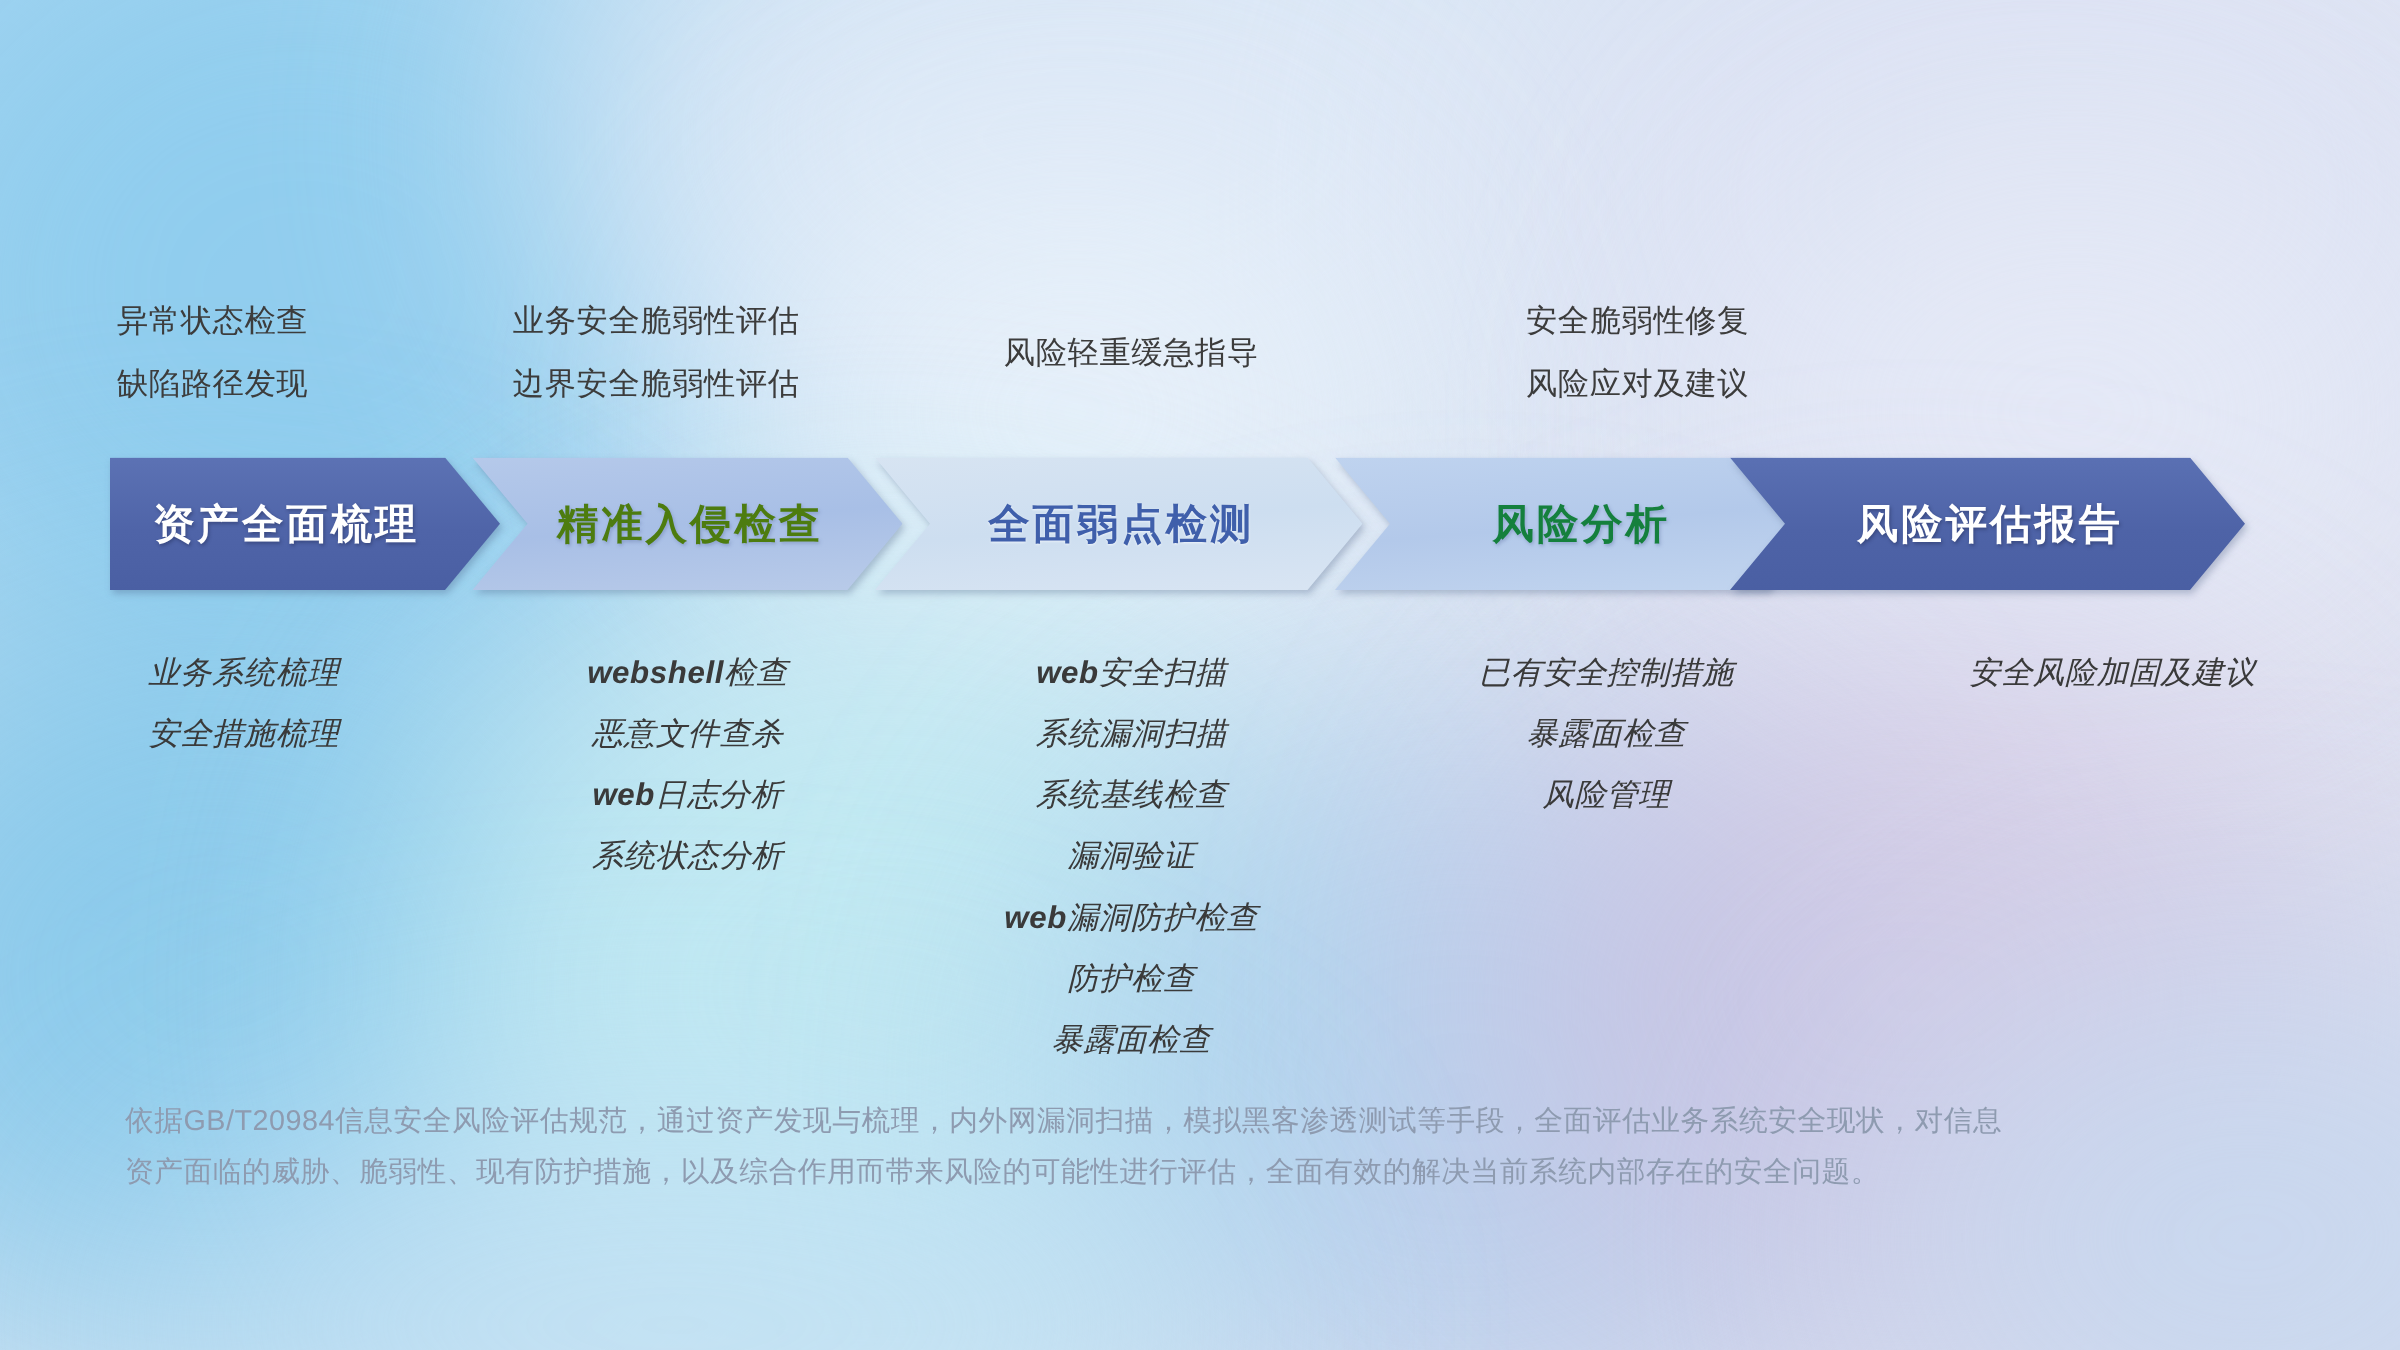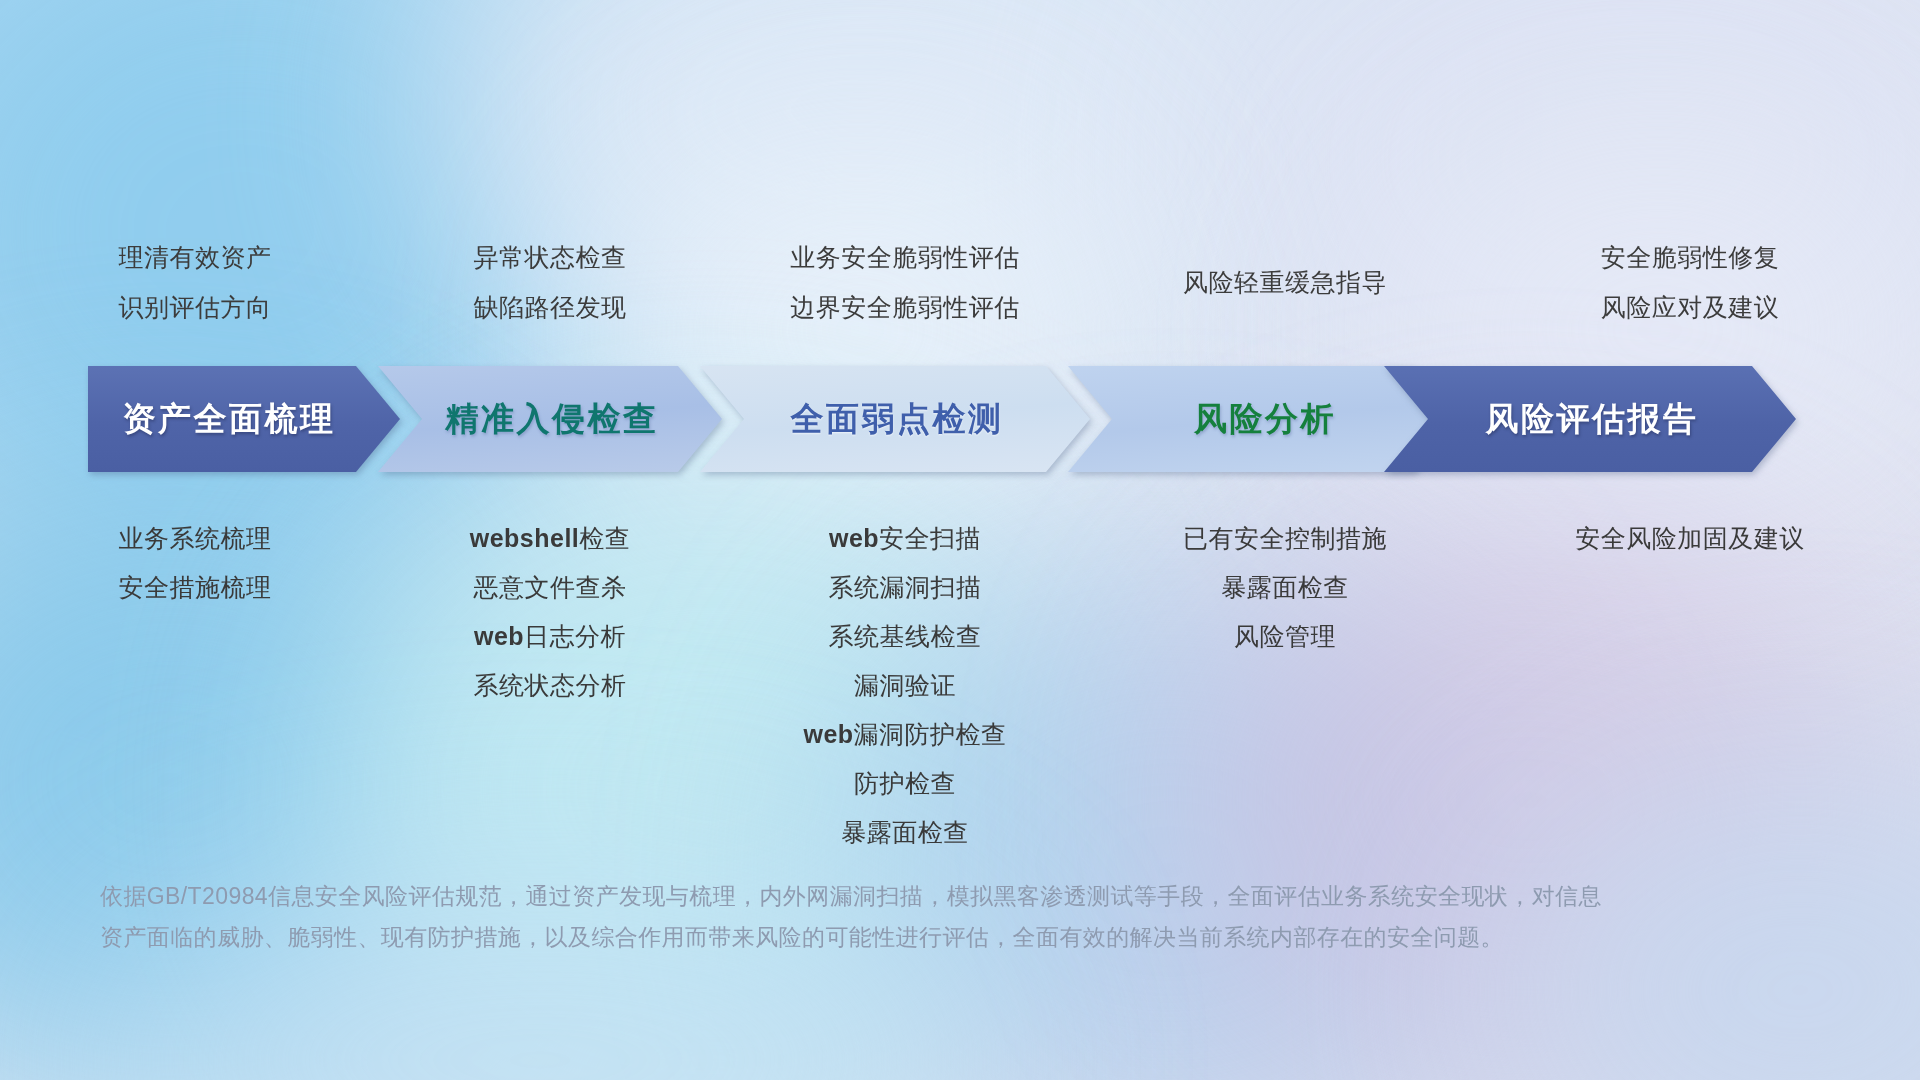--- a/index.html
+++ b/index.html
@@ -34,21 +34,21 @@
   .top-row,.bot-row{position:absolute;left:0;width:1920px;display:flex;}
   .col{display:flex;flex-direction:column;align-items:center;}
 
   .top-row{top:232px;align-items:flex-start;}
   .top-item{
     font-size:25px;color:#3c3c3c;line-height:50px;white-space:nowrap;
     letter-spacing:.5px;
   }
   .top-col-offset{margin-top:25px;}
 
-  .bot-row{top:514px;align-items:flex-start;}
+  .bot-row{top:514px;align-items:flex-start;font-style:italic;}
   .bot-item{
     font-size:25px;color:#3a3a3a;line-height:49px;white-space:nowrap;
     letter-spacing:.5px;
   }
   .bot-item b{font-weight:bold;text-align:right;}
 
   
   #banner{position:absolute;left:0;top:366px;width:1920px;height:106px;}
   .chev{
     position:absolute;top:0;height:106px;
@@ -64,21 +64,21 @@
     clip-path:polygon(0 0, calc(100% - 44px) 0, 100% 50%, calc(100% - 44px) 100%, 0 100%, 44px 50%);
   }
   .chev .lbl{
     position:relative;z-index:2;width:100%;text-align:center;
     font-size:33px;font-weight:bold;letter-spacing:2.5px;
     padding-right:30px;box-sizing:border-box;
   }
   .c1 .inner{background:linear-gradient(180deg,#5c72b4 0%,#4f64a8 55%,#4a5fa3 100%);}
   .c1 .lbl{color:#ffffff;text-shadow:1px 2px 3px rgba(30,40,80,.45);}
   .c2 .inner{background:linear-gradient(175deg,#b5c9ea 0%,#a8bfe6 50%,#b9cbe9 100%);}
-  .c2 .lbl{color:#0f766e;text-shadow:1px 2px 3px rgba(90,110,160,.40);padding-left:34px;}
+  .c2 .lbl{color:#4d7c0f;text-shadow:1px 2px 3px rgba(90,110,160,.40);padding-left:34px;}
   .c3 .inner{background:linear-gradient(175deg,#d7e4f2 0%,#cddef0 50%,#d9e5f3 100%);}
   .c3 .lbl{color:#3f5fab;text-shadow:0 1px 2px rgba(255,255,255,.65);padding-left:34px;}
   .c4 .inner{background:linear-gradient(175deg,#bfd3ef 0%,#b3c9ea 50%,#c2d5ef 100%);}
   .c4 .lbl{color:#15803d;text-shadow:1px 2px 3px rgba(90,110,160,.40);padding-left:34px;}
   .c5 .inner{background:linear-gradient(180deg,#5a70b3 0%,#4e63a7 55%,#4a5fa3 100%);}
   .c5 .lbl{color:#ffffff;text-shadow:1px 2px 3px rgba(30,40,80,.45);padding-left:34px;}
 
   
   #footer{
     position:absolute;left:100px;top:876px;width:1700px;
@@ -100,24 +100,20 @@
   <div class="blob b5"></div>
   <div class="blob b6"></div>
   <div class="blob b7"></div>
   <div class="blob b8"></div>
   <div class="blob b9"></div>
 </div>
 
 <div id="stage">
 
   <div class="top-row">
-    <div class="col" style="width:370px;margin-left:10px;">
-        <div class="top-item">理清有效资产</div>
-        <div class="top-item">识别评估方向</div>
-      </div>
     <div class="col" style="width:340px;">
         <div class="top-item">异常状态检查</div>
         <div class="top-item">缺陷路径发现</div>
       </div>
     <div class="col" style="width:370px;">
         <div class="top-item">业务安全脆弱性评估</div>
         <div class="top-item">边界安全脆弱性评估</div>
       </div>
     <div class="col top-col-offset" style="width:390px;">
         <div class="top-item">风险轻重缓急指导</div>

